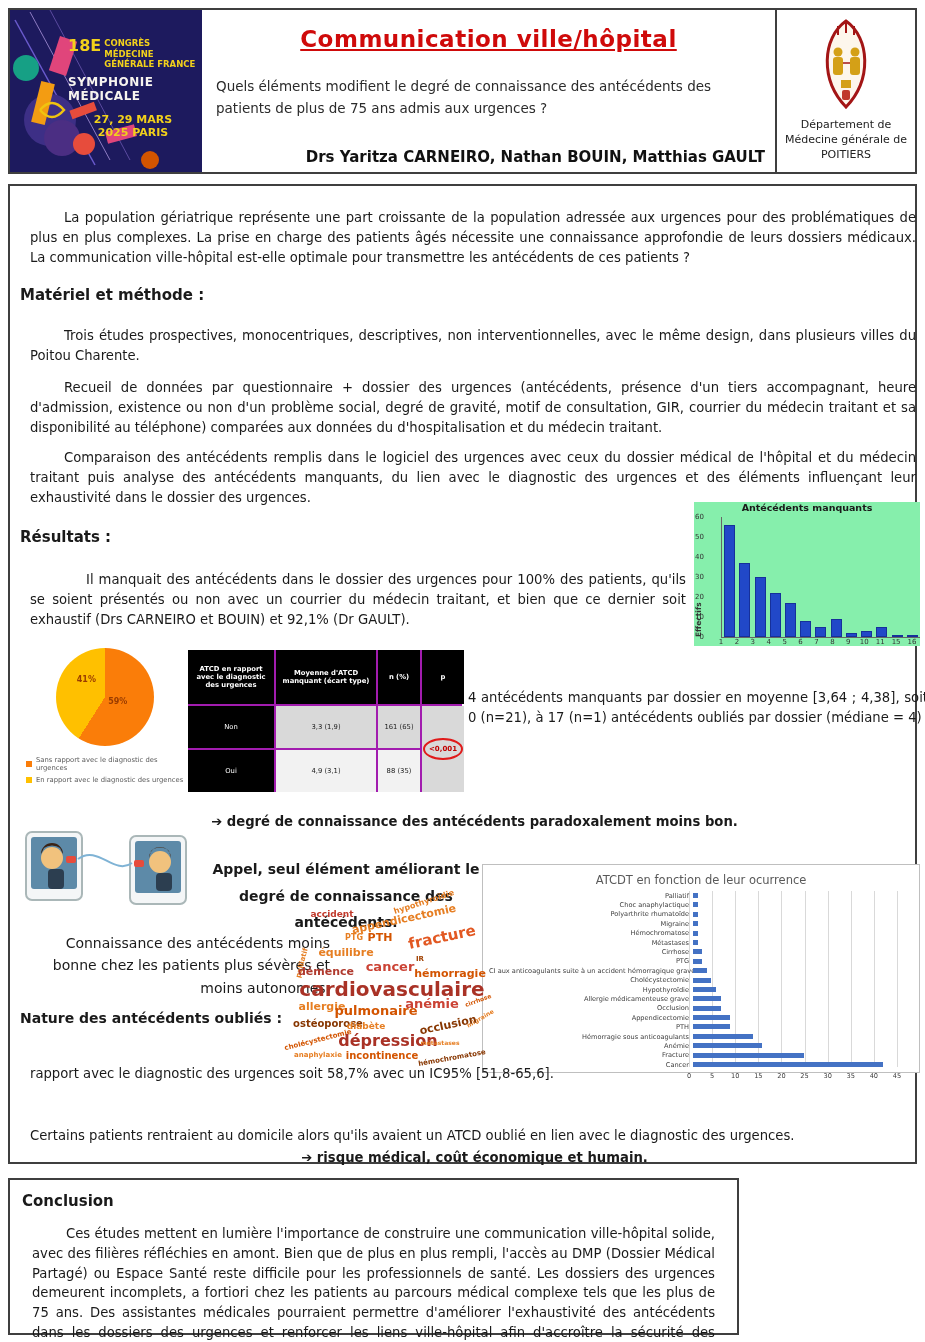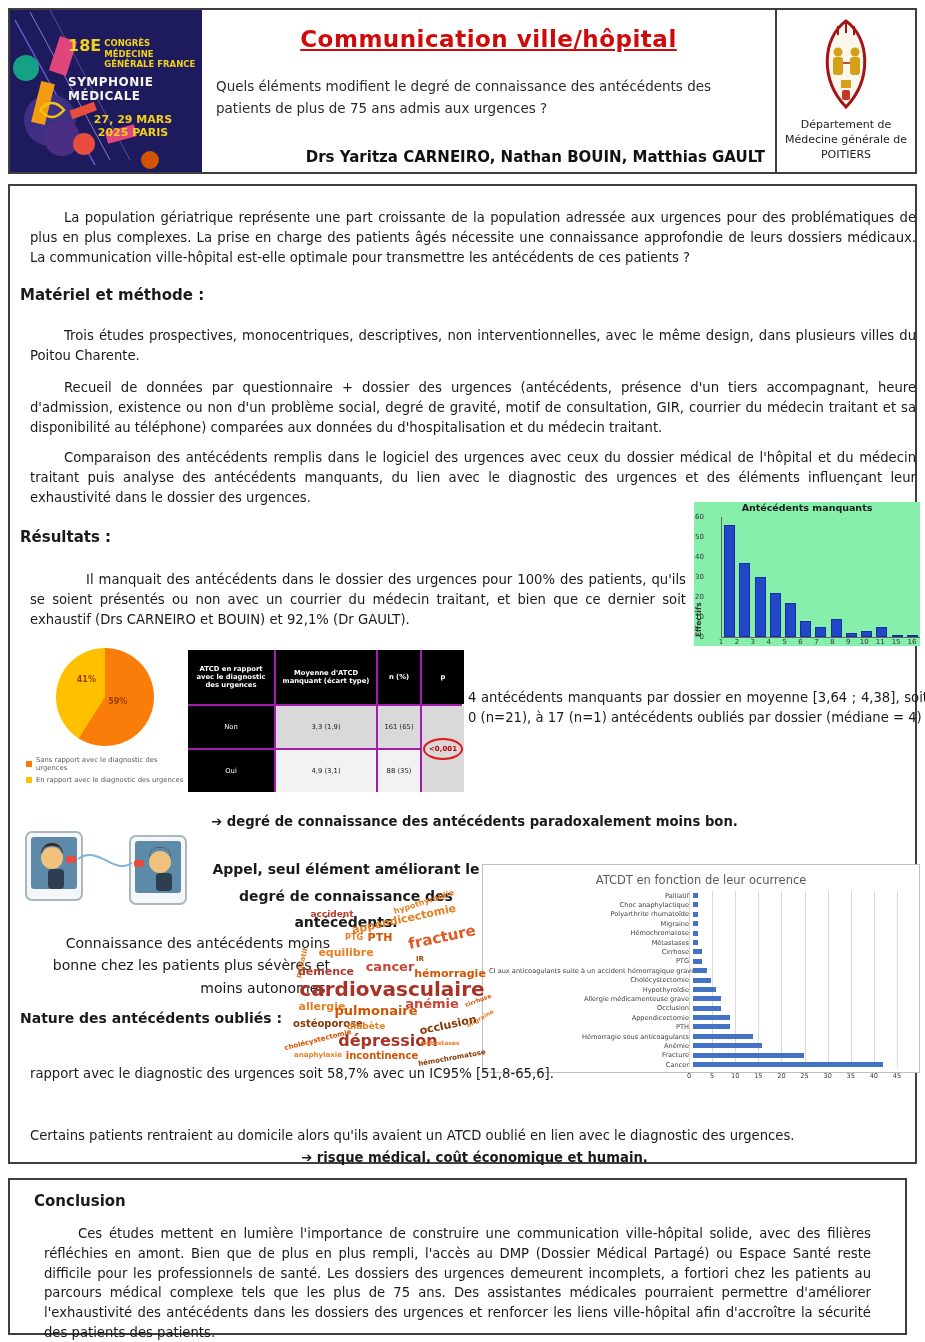--- a/index.html
+++ b/index.html
@@ -75,21 +75,21 @@
   .htrack{flex:1;position:relative;height:100%;}
   .hbar{position:absolute;top:2px;height:5px;background:#4472c4;}
   .hxticks{position:relative;height:14px;}
   .hxticks div{position:absolute;font-size:6.6px;color:#404040;transform:translateX(-50%);top:3px;}
 
   
   .cloud{position:relative;}
   .cw{position:absolute;transform:translate(-50%,-50%);white-space:nowrap;font-weight:bold;}
 
   
-  .concl{left:8px;top:1178px;width:899px;height:157px;padding:10px 24px;}
+  .concl{left:8px;top:1178px;width:731px;height:157px;padding:10px 12px;}
   .concl h2{font-size:15px;margin:2px 0 14px;}
 </style>
 </head>
 <body>
 
 <div class="page">
 
   <header class="box hdr">
     <div class="logo">
       <svg width="192" height="162" viewBox="0 0 192 162">

